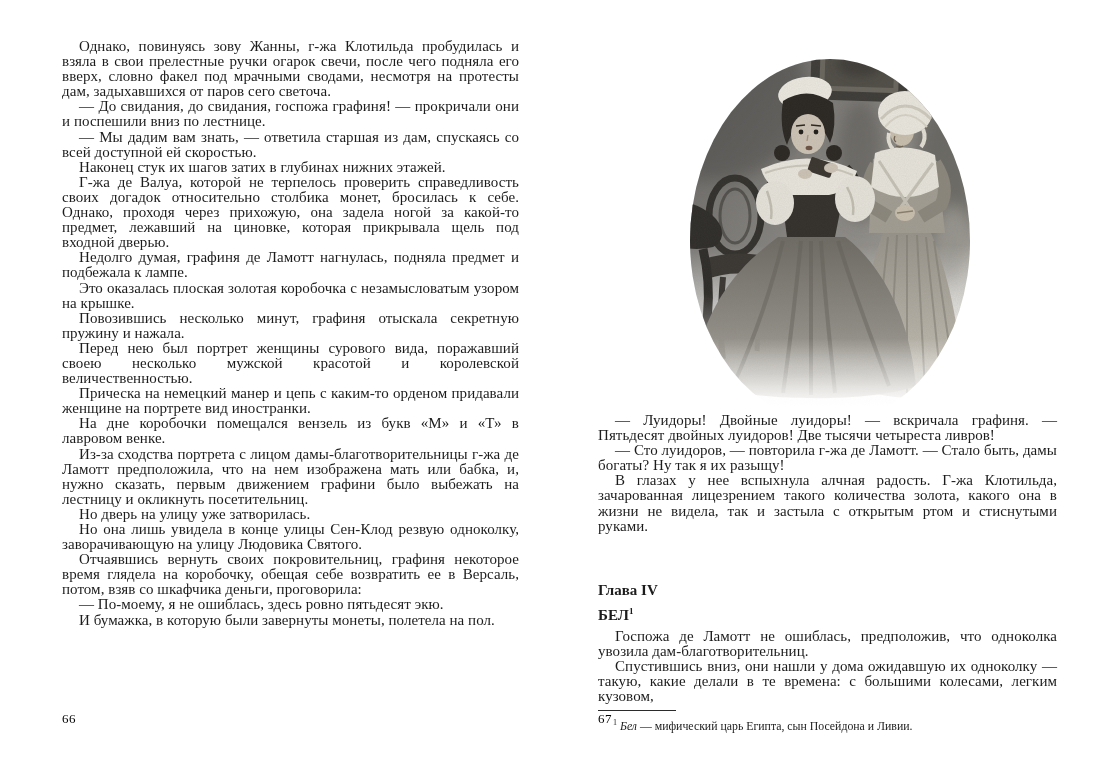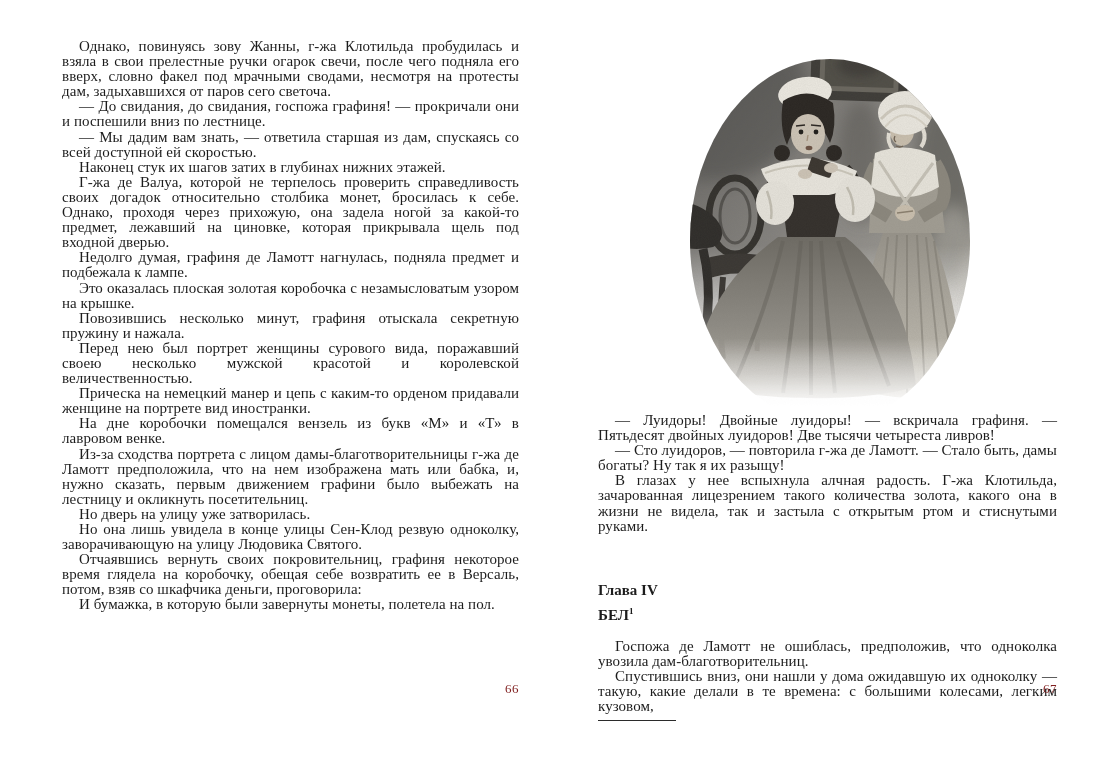--- a/index.html
+++ b/index.html
@@ -18,29 +18,29 @@
     text-align:justify;text-indent:17px;
     letter-spacing:.05px;
     hyphens:auto;
   }
   .illus-wrap{width:290px;height:372px;margin:2px auto 0 auto;position:relative}
   .illus-wrap svg{display:block}
   .chapter{margin-top:46px}
   .chapter .ch-title{font-weight:700;font-size:15px;line-height:21px}
   .chapter .ch-subtitle{font-weight:700;font-size:15px;line-height:21px}
   .chapter sup{font-size:9px;font-weight:700}
-  .body-block{margin-top:13px}
+  .body-block{margin-top:3px}
   .footnote{margin-top:6px}
   .fn-rule{width:78px;height:0;border-top:1.2px solid #2b2b2b;margin:0 0 5px 0}
   .fn-text{font-size:11.8px;line-height:14px;text-indent:15px;text-align:justify;margin:0}
   .fn-text sup{font-size:8px}
   .fn-text .fn-term{font-style:italic}
   .pagenum{
-    position:absolute;top:642px;left:0;width:100%;
-    text-align:right;font-size:13px;letter-spacing:.5px;color:#7f1d1d;
+    position:absolute;top:672px;left:0;width:100%;
+    text-align:left;font-size:13px;letter-spacing:.5px;color:#000000;
   }
 </style>
 </head>
 <body>
 
 <div class="page page-left">
   <div class="textcol">
 
       <p>Однако, повинуясь зову Жанны, г-жа Клотильда пробудилась и взяла в свои прелестные ручки огарок свечи, после чего подняла его вверх, словно факел под мрачными сводами, несмотря на протесты дам, задыхавшихся от паров сего светоча.</p>
 
@@ -68,20 +68,21 @@
 
       <p>Из-за сходства портрета с лицом дамы-благотворительницы г-жа де Ламотт предположила, что на нем изображена мать или бабка, и, нужно сказать, первым движением графини было выбежать на лестницу и окликнуть посетительниц.</p>
 
       <p>Но дверь на улицу уже затворилась.</p>
 
 
       <p>Но она лишь увидела в конце улицы Сен-Клод резвую одноколку, заворачивающую на улицу Людовика Святого.</p>
 
       <p>Отчаявшись вернуть своих покровительниц, графиня некоторое время глядела на коробочку, обещая себе возвратить ее в Версаль, потом, взяв со шкафчика деньги, проговорила:</p>
 
+      <p>— По-моему, я не ошиблась, здесь ровно пятьдесят экю.</p>
 
       <p>И бумажка, в которую были завернуты монеты, полетела на пол.</p>
     </div>
   <div class="pagenum">66</div>
 </div>
 
 <div class="page page-right">
 
   <div class="illus-wrap">
     <svg viewBox="0 0 290 372" width="290" height="372">
@@ -248,16 +249,17 @@
 
   <div class="textcol body-block">
 
       <p>Госпожа де Ламотт не ошиблась, предположив, что одноколка увозила дам-благотворительниц.</p>
 
       <p>Спустившись вниз, они нашли у дома ожидавшую их одноколку — такую, какие делали в те времена: с большими колесами, легким кузовом,</p>
     </div>
 
   <div class="footnote">
     <div class="fn-rule"></div>
+    <p class="fn-text"><sup>1</sup> <span class="fn-term">Бел</span><span> — мифический царь Египта, сын Посейдона и Ливии.</span></p>
   </div>
 
   <div class="pagenum">67</div>
 </div>
 
 </body></html>

